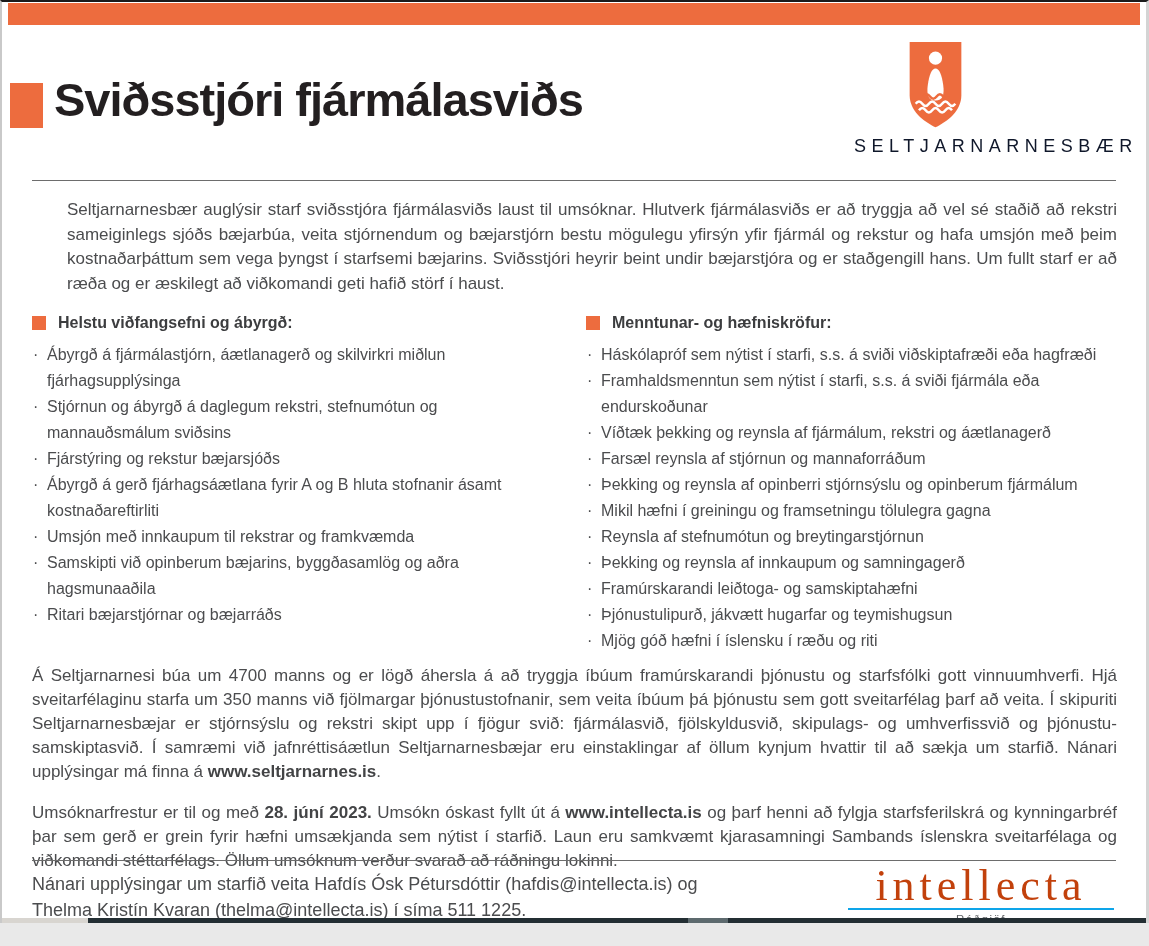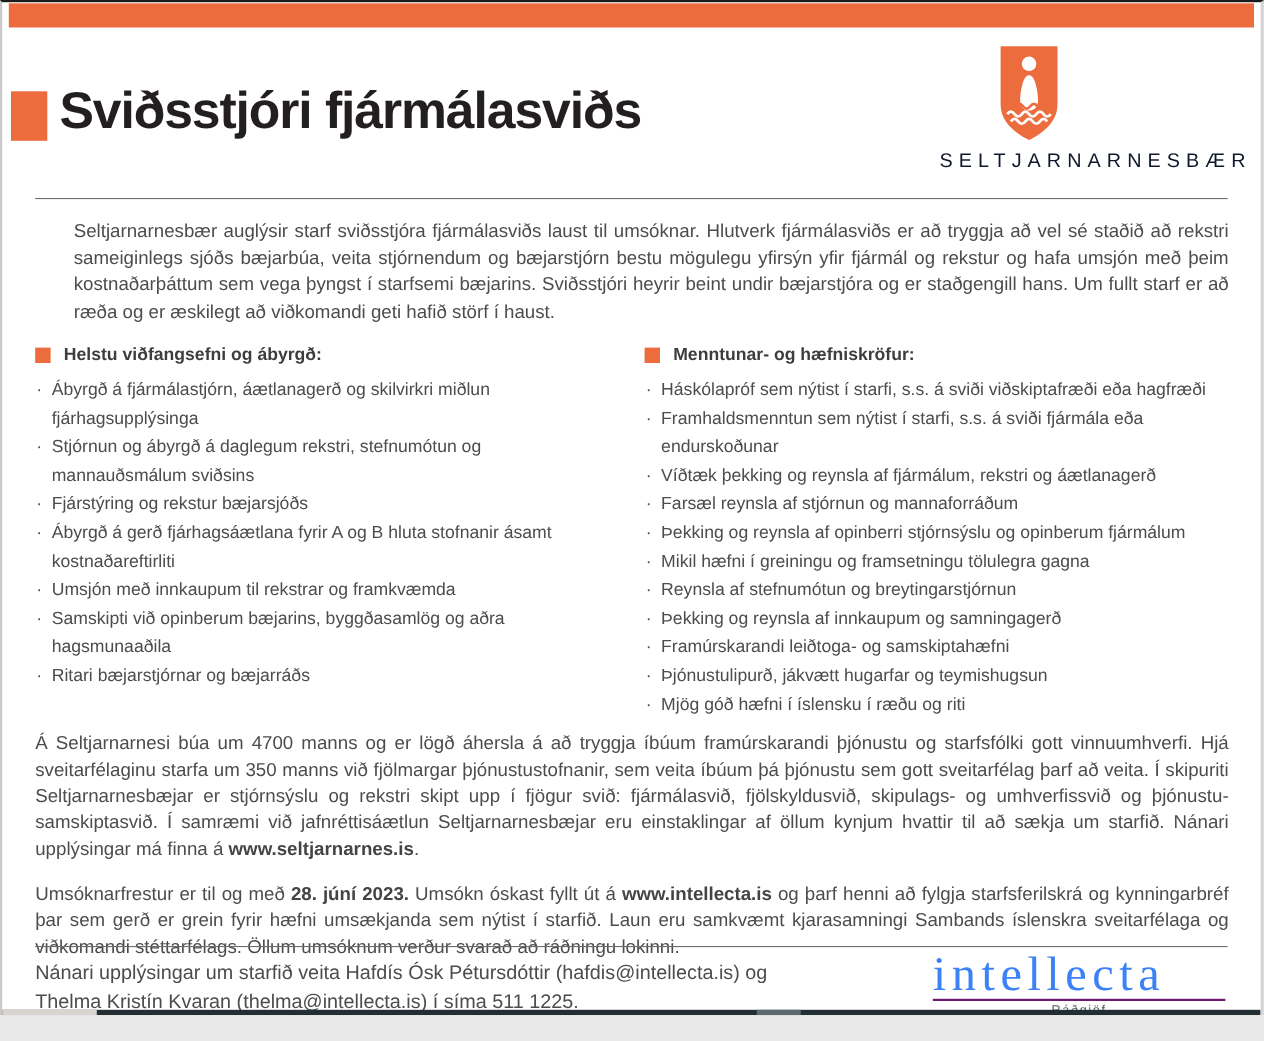--- a/index.html
+++ b/index.html
@@ -84,23 +84,23 @@
 
   
   .footer-contact {
     position:absolute; left:30px; top:869px;
     font-size:18px; line-height:26px; color:#4b4c4e;
   }
 
   .intellecta { position:absolute; right:32px; top:862px; width:266px; }
   .intellecta-word {
     font-family:"Liberation Serif", serif;
-    font-size:44px; color:#3b82f6; letter-spacing:5px;
-    line-height:44px; text-align:left;
-    border-bottom:2px solid #701a75;
+    font-size:44px; color:#c2410c; letter-spacing:5px;
+    line-height:44px; text-align:center;
+    border-bottom:2px solid #0ea5e9;
     padding-bottom:0px;
   }
   .intellecta-tagline {
     margin-top:3px; display:flex; justify-content:space-between; align-items:center;
     font-size:11.5px; letter-spacing:1.5px; color:#5c6063; padding:0 4px;flex-direction:column;
   }
   .intellecta-tagline .pipe { color:#ed6c3e; font-size:10px; }
 </style>
 </head>
 <body>

